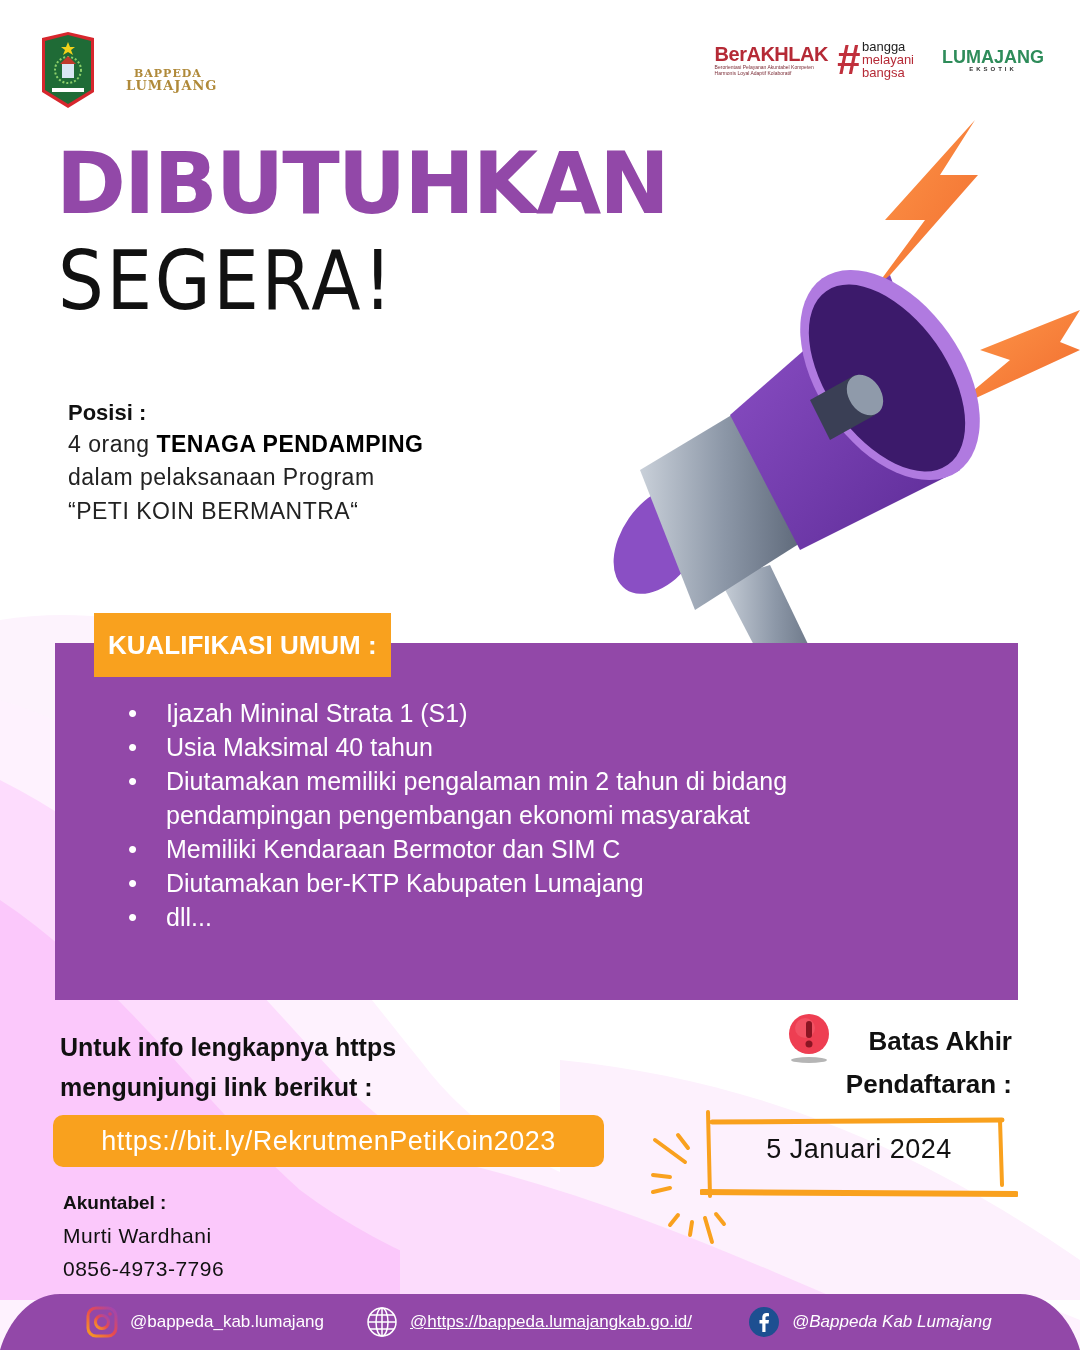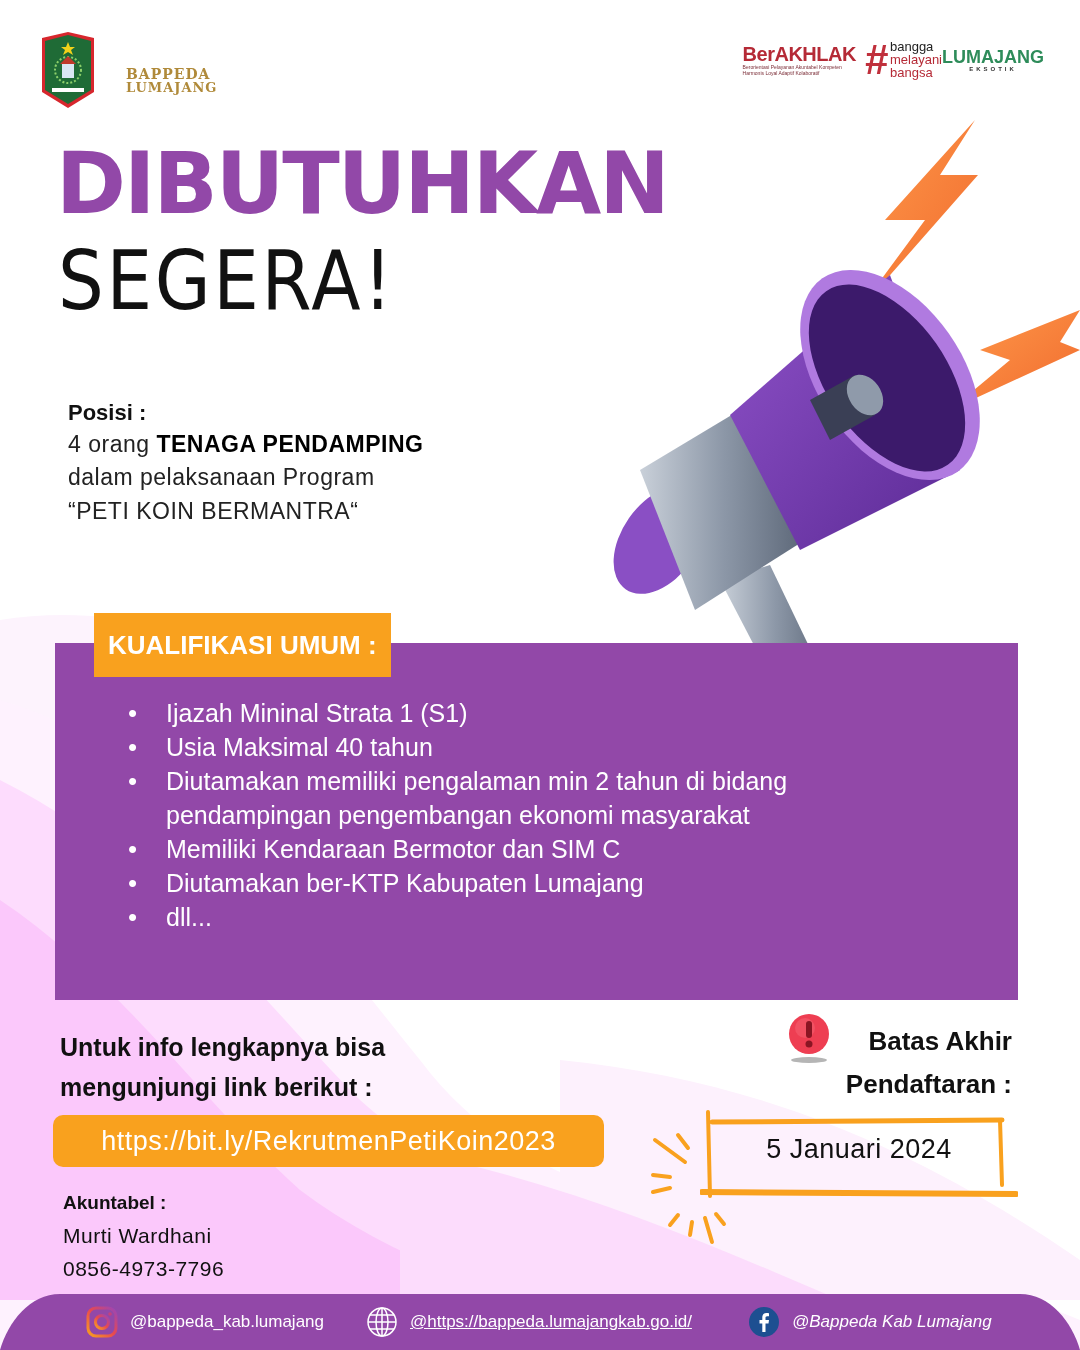--- a/index.html
+++ b/index.html
@@ -5,24 +5,24 @@
   * { box-sizing: border-box; margin: 0; padding: 0; }
   html, body { width: 1080px; height: 1350px; overflow: hidden; background: #ffffff; }
   body { position: relative; font-family: "Liberation Sans", "DejaVu Sans", sans-serif; color: #111; }
 
   .bg-layer { position: absolute; inset: 0; pointer-events: none; }
 
   
   .logo-left { position: absolute; left: 38px; top: 30px; display: flex; align-items: center; gap: 16px; }
   .crest { width: 60px; height: 80px; }
   .bappeda-logo { display: flex; flex-direction: column; line-height: 1; font-family: "DejaVu Serif", serif; color: #b08a3a; }
-  .bappeda-logo .b1 { font-size: 14px; font-weight: bold; letter-spacing: 1px; margin-left: 12px; margin-top: 20px; }
+  .bappeda-logo .b1 { font-size: 11px; font-weight: bold; letter-spacing: 1px; margin-left: 20px; margin-top: 20px; }
   .bappeda-logo .b2 { font-size: 13px; font-weight: bold; letter-spacing: 1px; margin-left: 12px; }
 
-  .logo-right { position: absolute; right: 36px; top: 40px; display: flex; align-items: center; }
+  .logo-right { position: absolute; right: 36px; top: 40px; display: flex; align-items: center; gap: 28px; }
   .berakhlak { display: flex; flex-direction: column; }
   .berakhlak .bt { font-size: 20px; font-weight: bold; color: #b52a36; letter-spacing: -0.5px; line-height: 1; }
   .berakhlak .bs { font-size: 5px; color: #7a2b35; line-height: 1.2; width: 118px; }
   .hashtag { display: flex; align-items: center; gap: 2px; }
   .hashtag .hash { font-size: 42px; font-weight: bold; color: #c0303c; line-height: 0.9; font-style: italic; }
   .hashtag .words { display: flex; flex-direction: column; font-size: 13px; line-height: 1; }
   .hashtag .w1 { color: #222; }
   .hashtag .w2, .hashtag .w3 { color: #b52a36; }
   .lumajang-logo { display: flex; flex-direction: column; align-items: center; }
   .lumajang-logo .lt { font-size: 18px; font-weight: bold; color: #2e8c5a; letter-spacing: 0px; line-height: 1; }
@@ -179,21 +179,21 @@
 <ul class="qual-list">
   <li>Ijazah Mininal Strata 1 (S1)</li>
   <li>Usia Maksimal 40 tahun</li>
   <li>Diutamakan memiliki pengalaman min 2 tahun di bidang pendampingan pengembangan ekonomi masyarakat</li>
   <li>Memiliki Kendaraan Bermotor dan SIM C</li>
   <li>Diutamakan ber-KTP Kabupaten Lumajang</li>
   <li>dll...</li>
 </ul>
 
 <div class="info">
-  <div>Untuk info lengkapnya bisa</div>
+  <div>Untuk info lengkapnya https</div>
   <div>mengunjungi link berikut :</div>
 </div>
 <div class="link-pill">
   <span>https://bit.ly/RekrutmenPetiKoin2023</span>
 </div>
 
 <div class="contact">
   <div class="cl">Akuntabel :</div>
   <div class="cv">Murti Wardhani</div>
   <div class="cv">0856-4973-7796</div>

